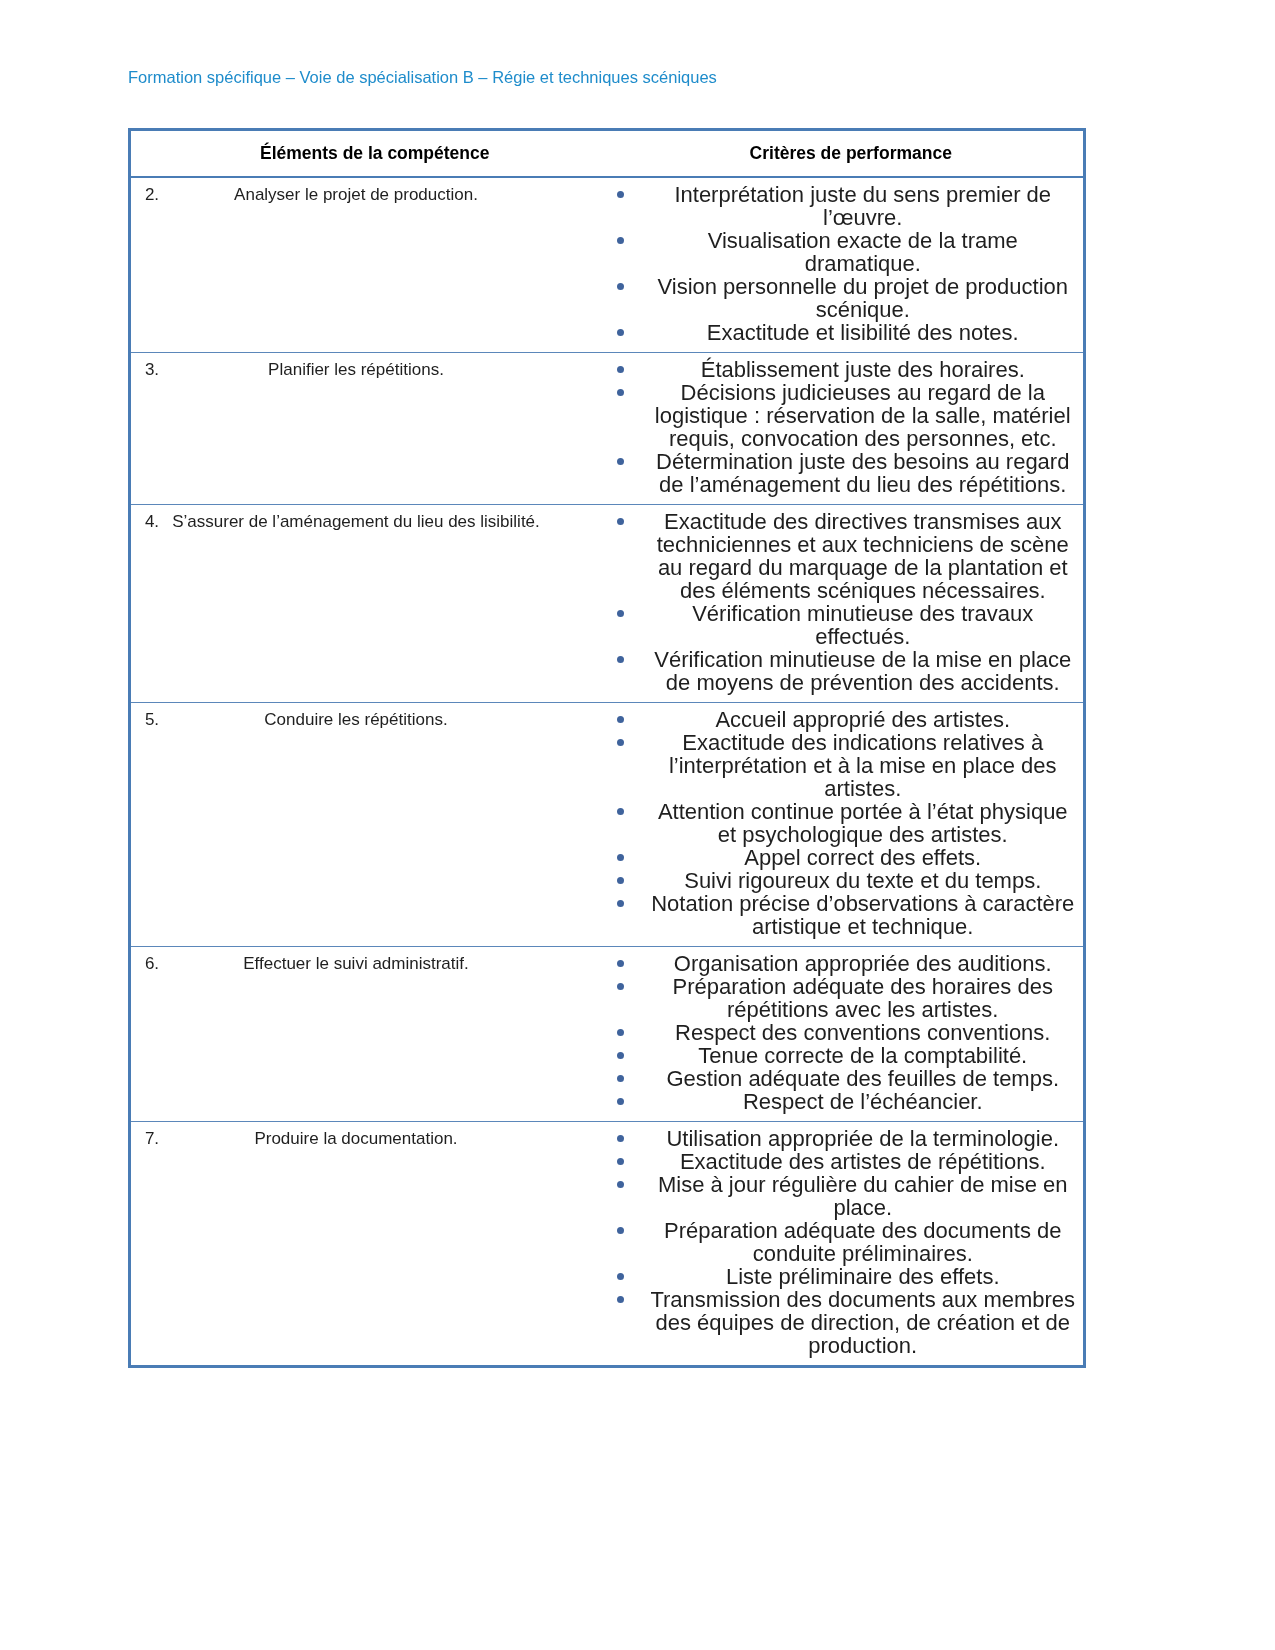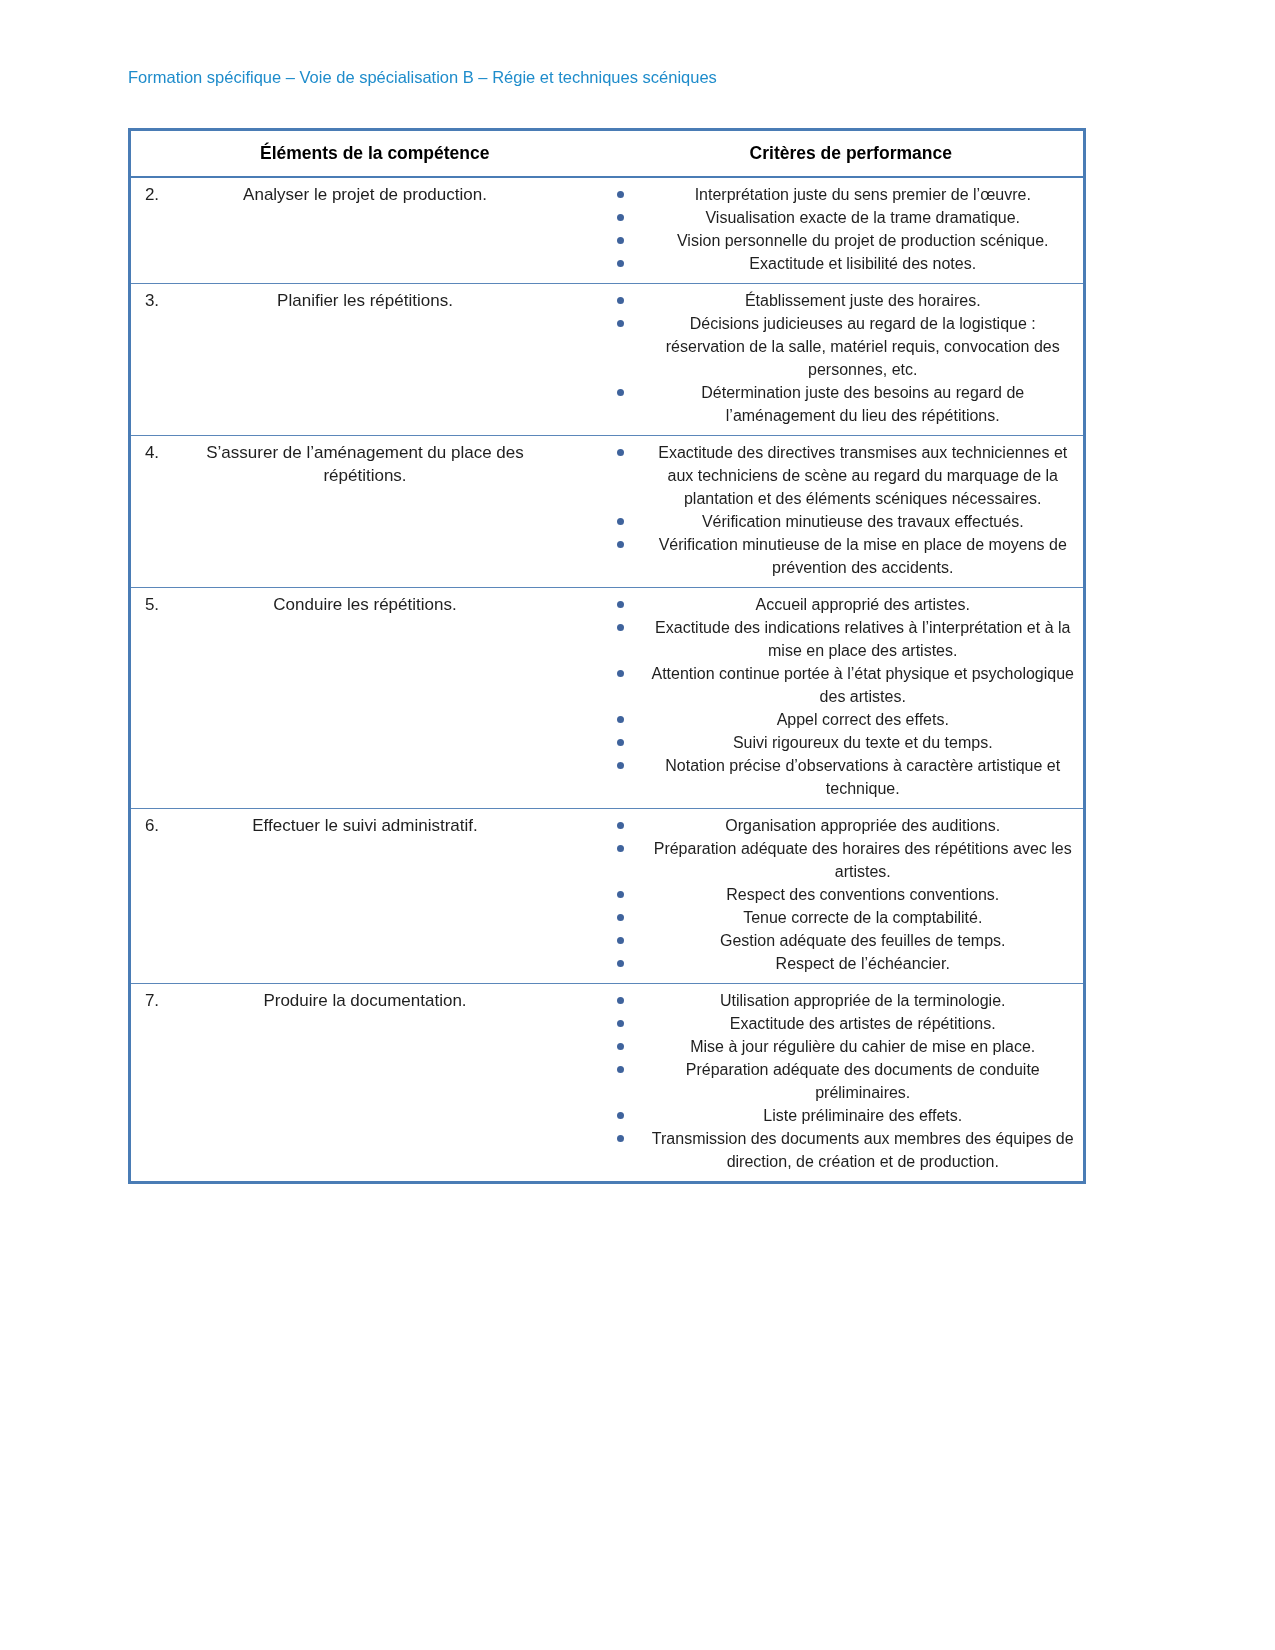--- a/index.html
+++ b/index.html
@@ -17,23 +17,23 @@
     border:3px solid #4a7cb5;
   }
   .comp-table thead tr { border-bottom:2px solid #4a7cb5; }
   .comp-table tbody tr { border-top:1px solid #5b87ba; }
   .comp-table th, .comp-table td { vertical-align:top; text-align:center; }
   col.col1 { width:485px; }
   .th1 { padding:12px 8px 12px 12px; font-size:17.5px; font-weight:bold; color:#000; }
   .th2 { padding:12px 8px 12px 12px; font-size:17.5px; font-weight:bold; color:#000000; }
   .td1 { padding:5px 10px 8px 7px; }
   .element { display:grid; grid-template-columns:28px 1fr; font-size:17px; line-height:23px; }
-  .element-text { max-width:380px;margin-left:9px; }
+  .element-text { max-width:380px; }
   .td2 { padding:5px 6px 8px 0; }
-  .criteria { margin:0; padding:0; list-style:none; font-size:16px; line-height:23px; }
+  .criteria { margin:0; padding:0; list-style:none; font-size:22px; line-height:23px; }
   .criteria li { position:relative; padding-left:34px; }
   .bullet-dot {
     position:absolute; left:2px; top:8px; width:7px; height:7px;
     border-radius:50%; background:#3f639c;
   }
   .footer-rule { position:absolute; left:122px; top:1548px; width:1024px; height:4px; background:#000; }
   .footer {
     position:absolute; left:126px; top:1559px; width:1024px;
     display:flex; justify-content:space-between; align-items:flex-start;
     font-size:14.5px; font-weight:bold; color:#7d7d7d;
@@ -116,21 +116,21 @@
     <span class="crit-text">Détermination juste des besoins au regard de l’aménagement du lieu des répétitions.</span>
   </li>
 </ul>
     </td>
   </tr>
 
   <tr>
     <td class="td1">
       <div class="element">
         <span class="num">4.</span>
-        <span class="element-text">S’assurer de l’aménagement du place des répétitions.</span>
+        <span class="element-text">S’assurer de l’aménagement du lieu des lisibilité.</span>
       </div>
     </td>
     <td class="td2">
       <ul class="criteria">
   <li>
     <span class="bullet-dot"></span>
     <span class="crit-text">Exactitude des directives transmises aux techniciennes et aux techniciens de scène au regard du marquage de la plantation et des éléments scéniques nécessaires.</span>
   </li>
 
   <li>

